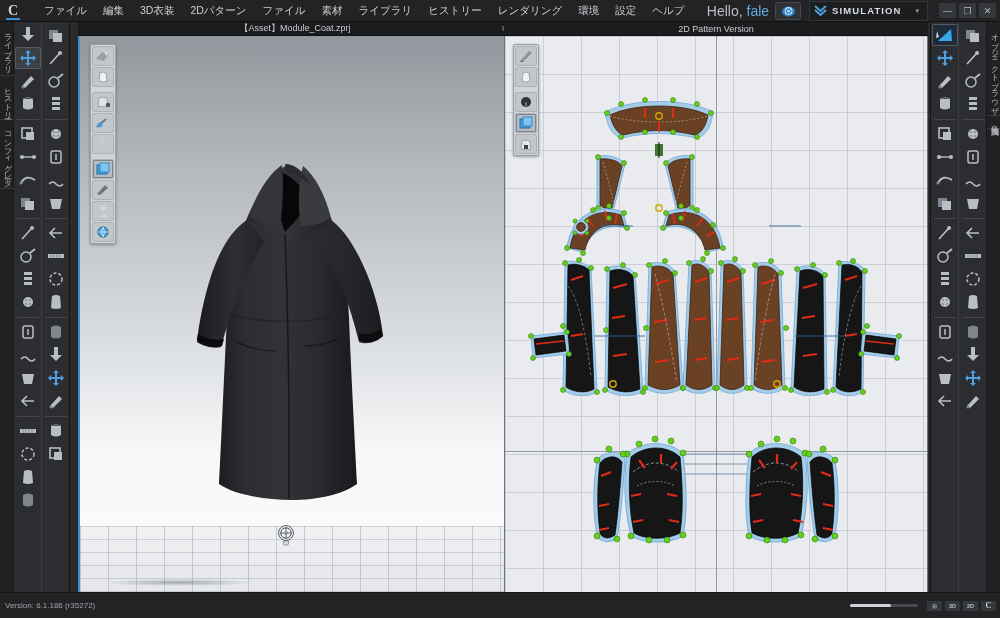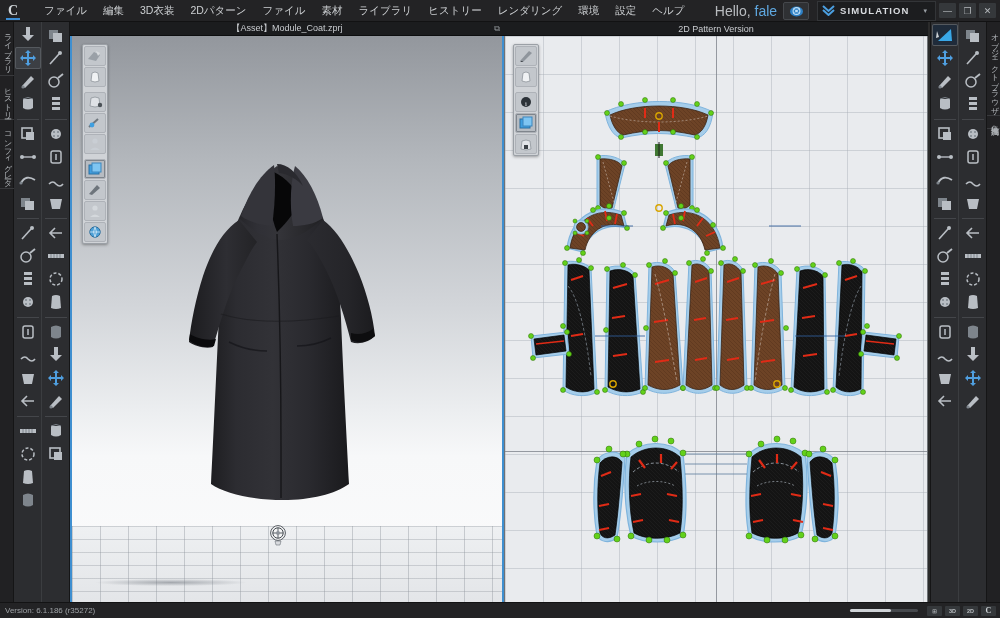--- a/index.html
+++ b/index.html
@@ -39,21 +39,21 @@
   .menu-right{ margin-left:auto; display:flex; align-items:center; height:22px; }
   .hello{ font-size:14px; color:#b9bcc0; margin-right:6px; }
   .hello b{ color:#5fa8e0; font-weight:normal; }
   .cloud-btn{
     width:26px; height:18px; background:#2f3134; border:1px solid #45484c;
     border-radius:2px; display:flex; align-items:center; justify-content:center;
     margin-right:8px; cursor:pointer;
   }
   .sim-box{
     display:flex; align-items:center; height:20px; background:#1c1d1f;
-    border:1px solid #333538; padding:0 4px; 
+    border:1px solid #333538; padding:0 4px; margin-right:8px;
   }
   .sim-label{ font-size:9.5px; letter-spacing:1.1px; color:#d8dbdf; margin:0 10px 0 5px; font-weight:bold;}
   .sim-arrow{ font-size:7px; color:#9aa0a6; padding:0 4px; }
   .wbtns{ display:flex; margin-right:4px; }
   .wbtn{
     width:17px; height:15px; background:#35383b; margin-left:3px;
     display:flex; align-items:center; justify-content:center;
     font-size:9px; color:#b6babe; cursor:pointer; border-radius:1px;
   }
 
@@ -94,21 +94,21 @@
   }
   
   .tools-right{
     position:absolute; right:14px; top:22px; width:56px; height:584px;
     background:#2c2d30; border-left:1px solid #151516;
     display:flex;
   }
 
   
   .vp3d{
-    position:absolute; left:70px; top:22px; width:434px; height:584px;
+    position:absolute; left:78px; top:22px; width:434px; height:584px;
     background:#232426; padding:0;
   }
   .vp-title{
     height:14px; background:#1b1c1e; color:#c9ccd0; font-size:9px;
     display:flex; align-items:center; justify-content:center; position:relative;
     border-bottom:1px solid #0d0e0f;
   }
   .vp-title .float{
     position:absolute; right:4px; top:2px; font-size:8px; color:#93979b;
     cursor:pointer;
@@ -156,21 +156,21 @@
   .fticon{
     width:22px; height:20px; background:#c3c7cc; border:1px solid #aeb2b8;
     display:flex; align-items:center; justify-content:center; cursor:pointer;
     border-radius:2px;
   }
   .fticon.act{ background:#b7bcc2; box-shadow:inset 0 0 0 1px #7f858c; }
   .ftsep{ height:3px; }
 
   
   .statusbar{
-    position:absolute; left:0; bottom:0; width:1000px; height:16px;
+    position:absolute; left:0; bottom:0; width:1000px; height:26px;
     background:#232325; display:flex; align-items:center;
     border-top:1px solid #131314;
   }
   .ver{ font-size:8px; color:#9fa3a7; margin-left:5px; }
   .sb-right{ margin-left:auto; display:flex; align-items:center; margin-right:4px; gap:3px; }
   .sb-slider{
     width:68px; height:3px; background:#46494d; border-radius:2px; position:relative;
     margin-right:6px;
   }
   .sb-slider i{ position:absolute; left:0; top:0; height:3px; width:60%; background:#cfd3d7; border-radius:2px; }

